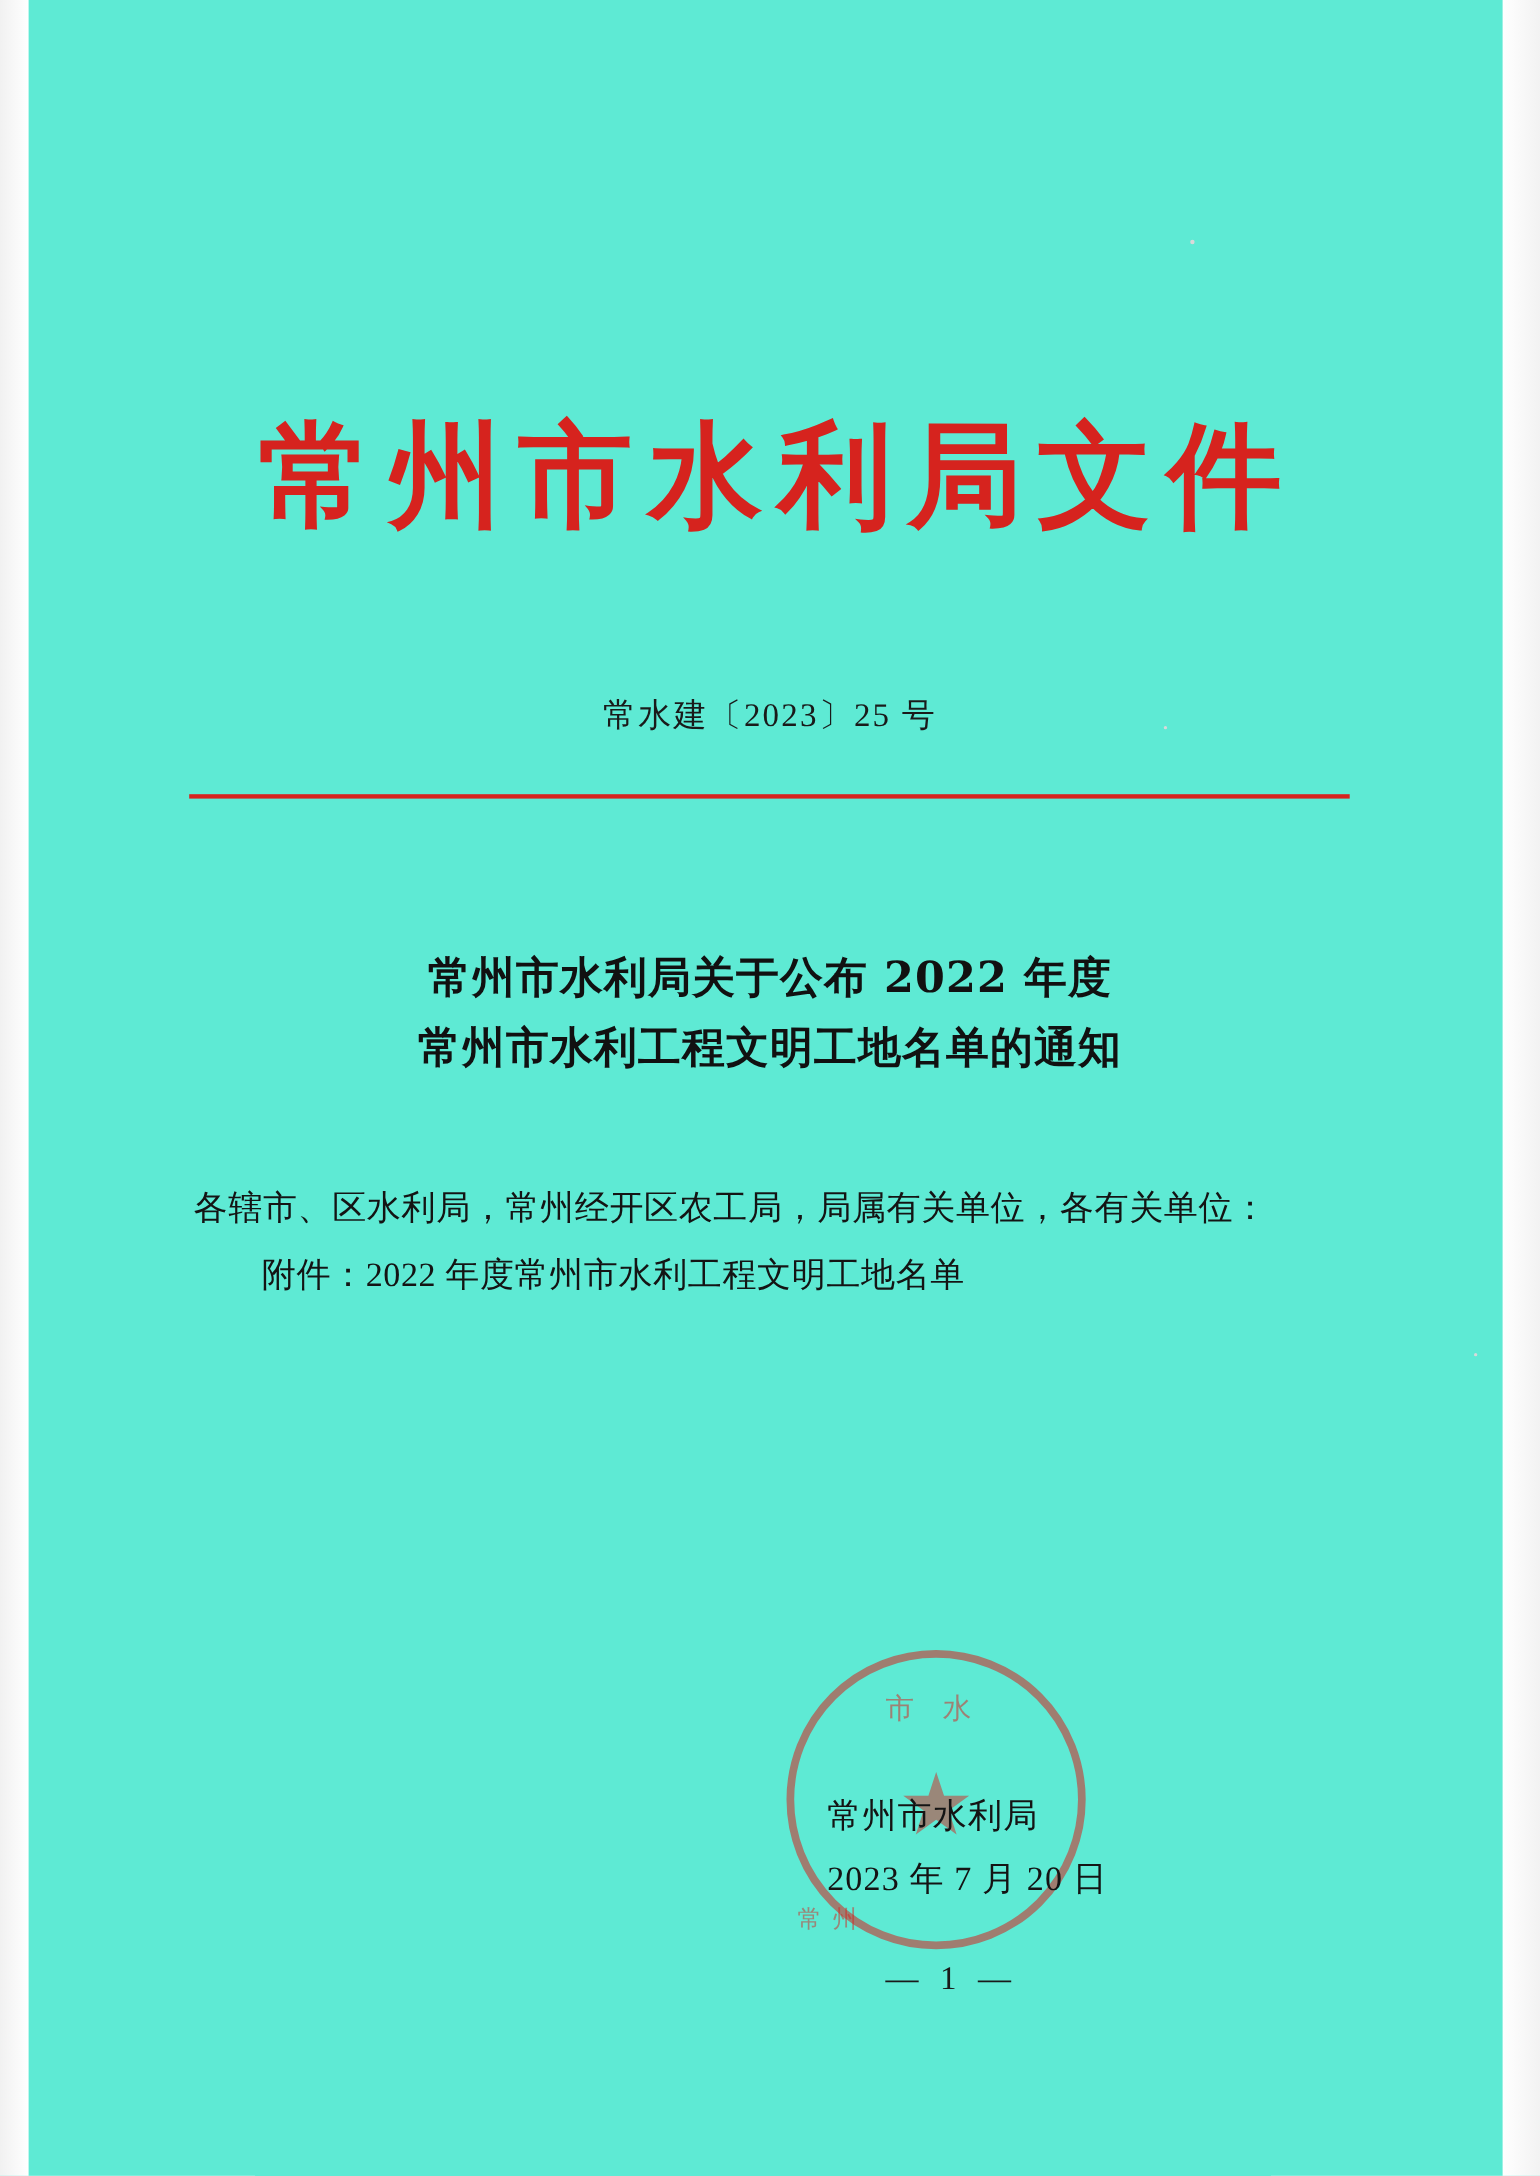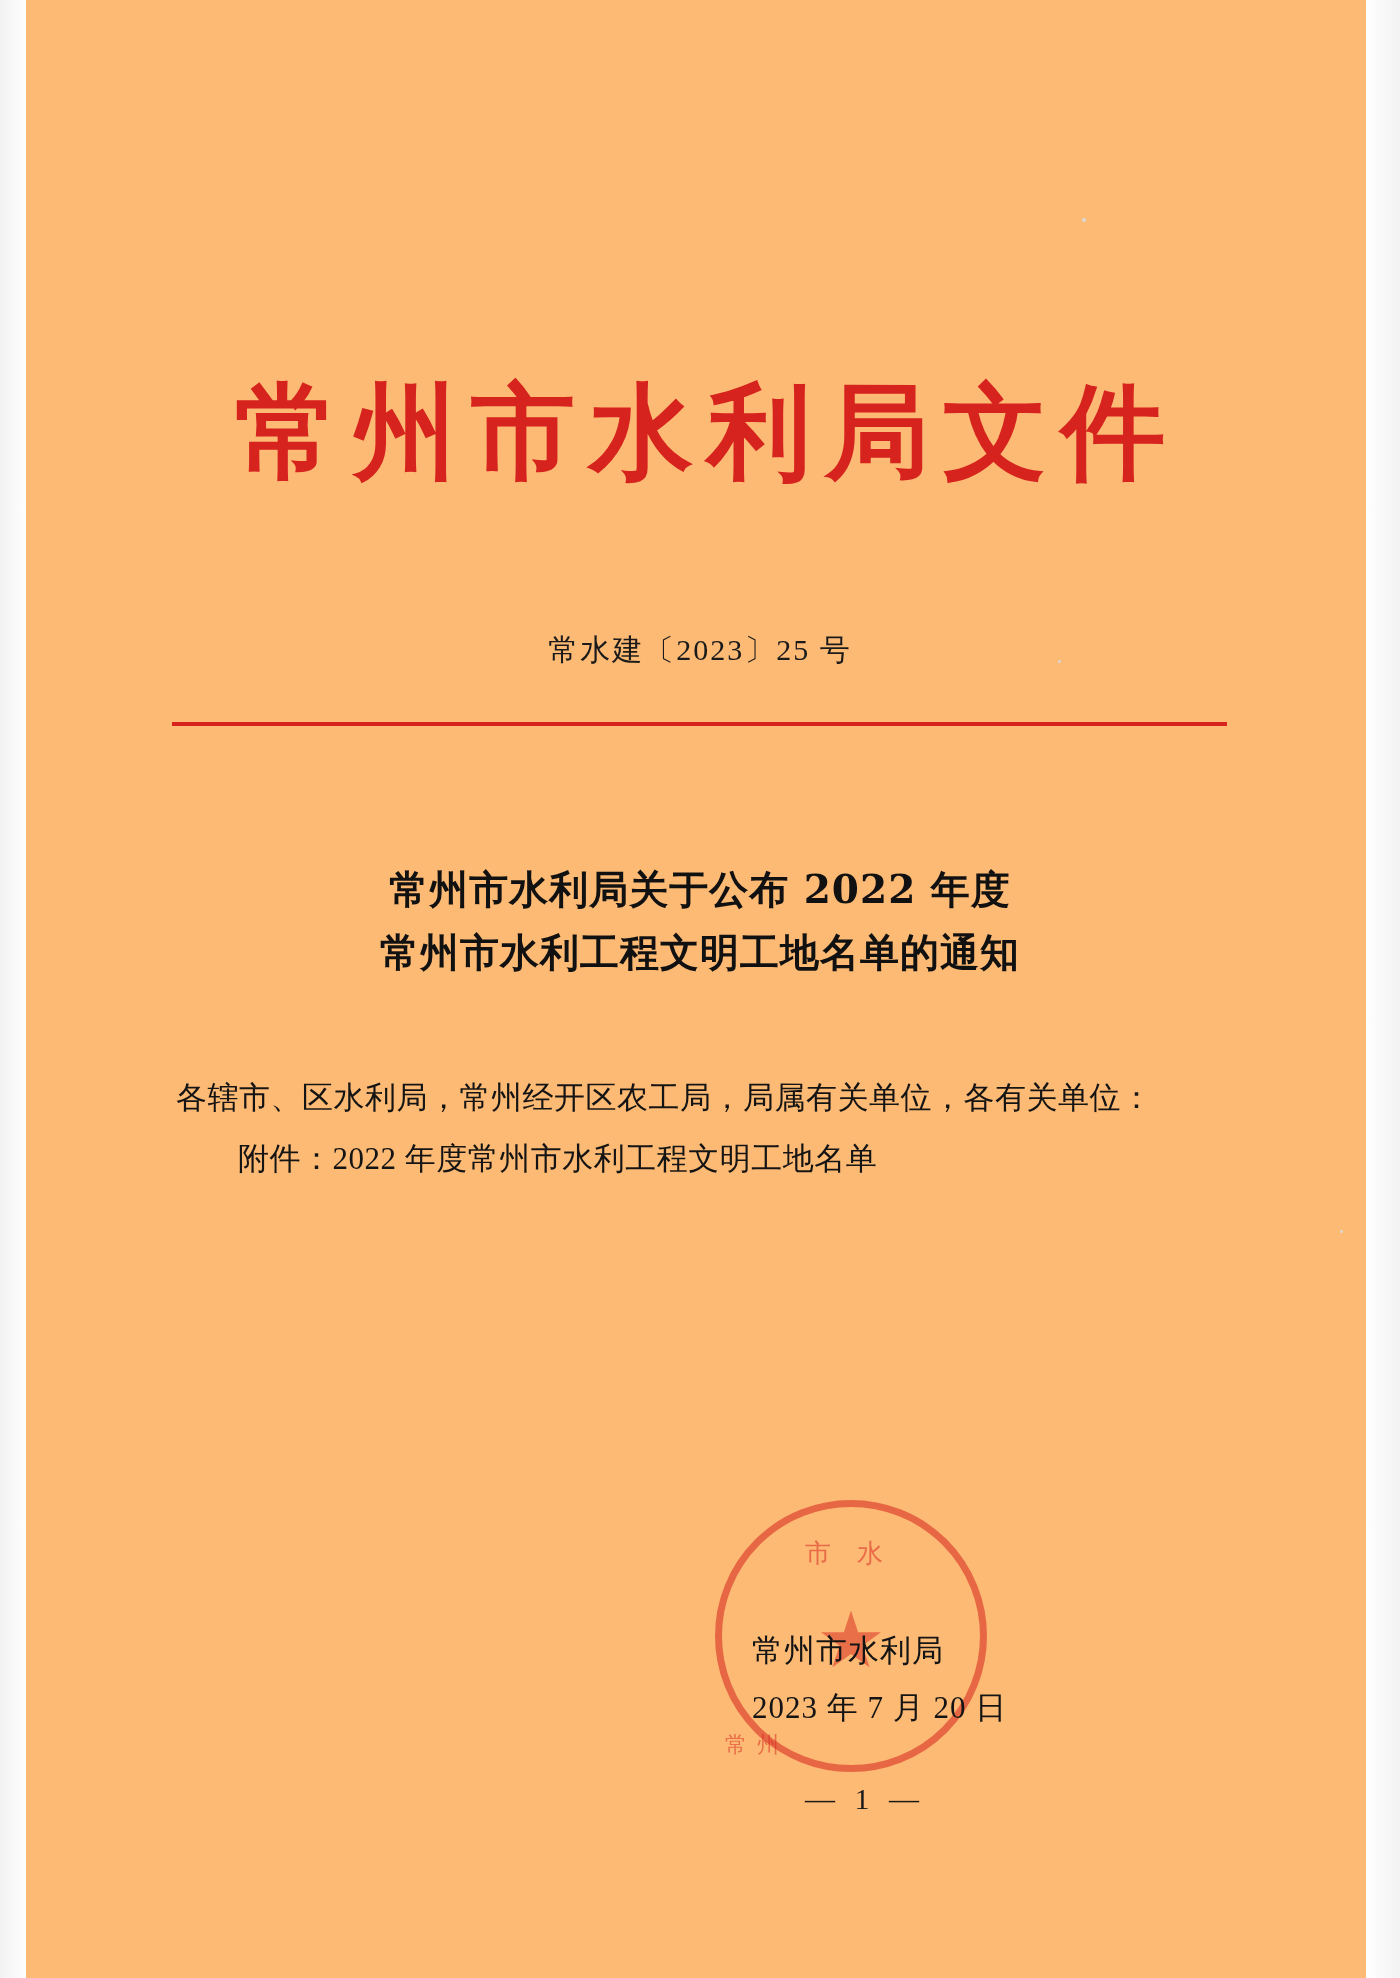--- a/index.html
+++ b/index.html
@@ -14,21 +14,21 @@
     font-family: "Liberation Serif", "DejaVu Serif", serif;
     color: #1a1a1a;
     overflow: hidden;
   }
 
   .page {
     position: absolute;
     left: 0; top: 0;
     width: 1400px;
     height: 1978px;
-    background: #fdba74;
+    background: #5eead4;
   }
 
   
   .paper-edge-left {
     position: absolute;
     left: 0; top: 0;
     width: 26px; height: 1978px;
     background: linear-gradient(to right, #f1f1f1, #ffffff);
     pointer-events: none;
   }

